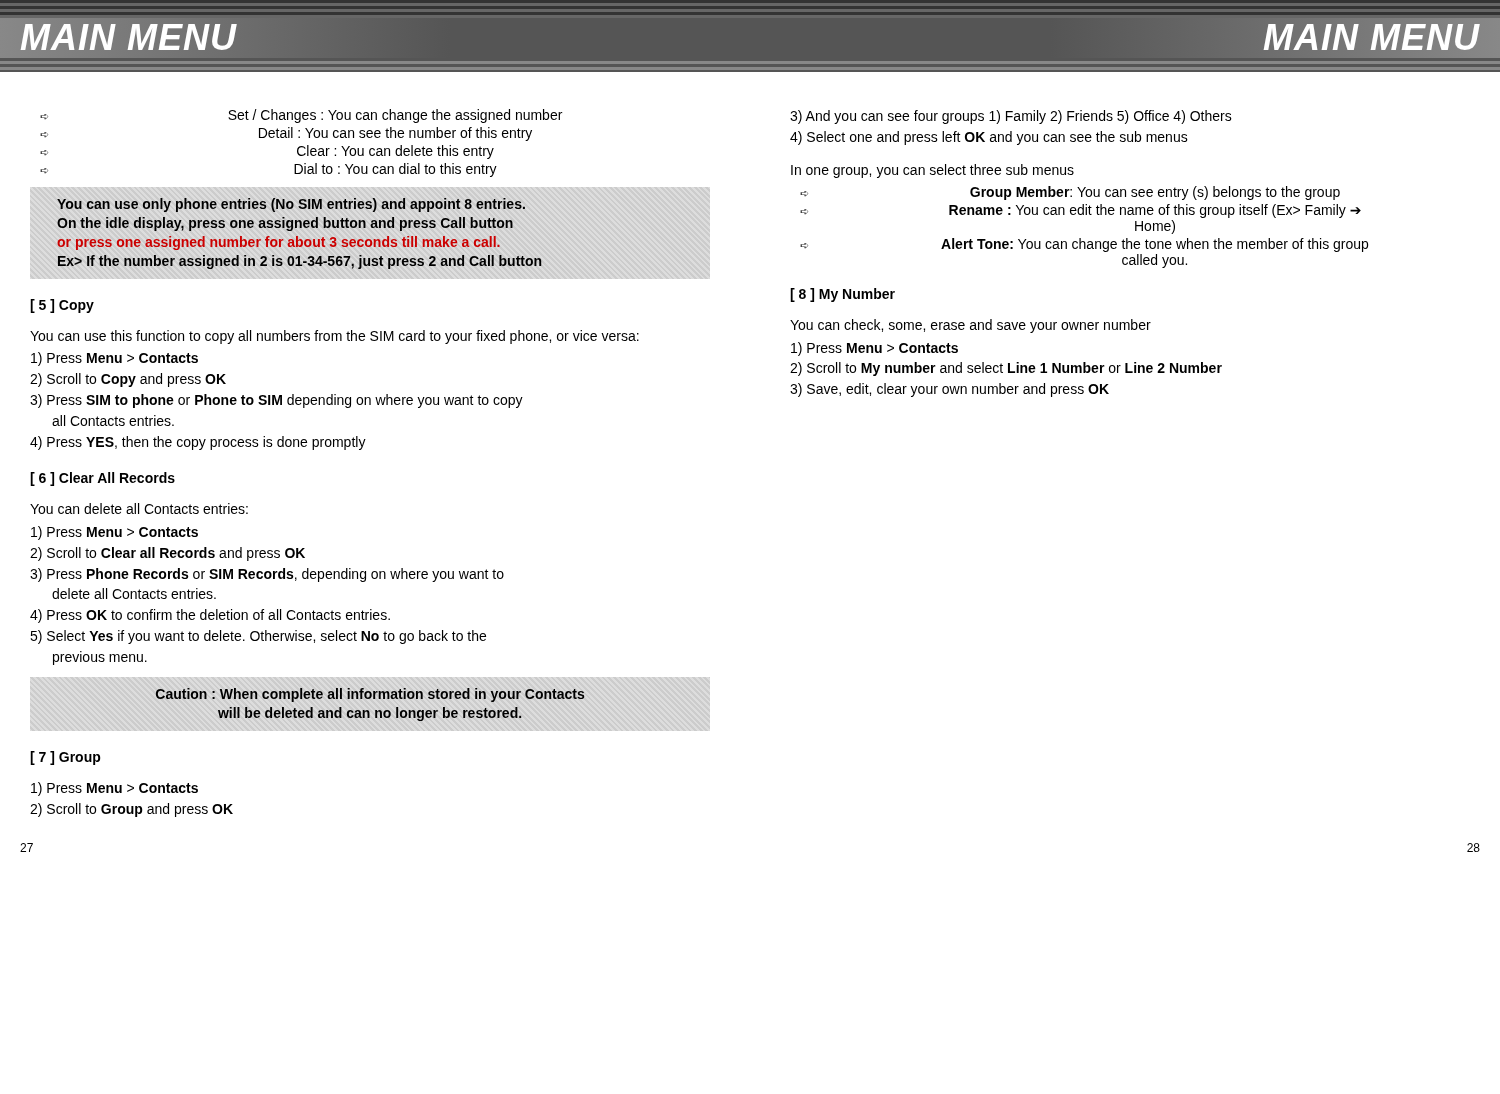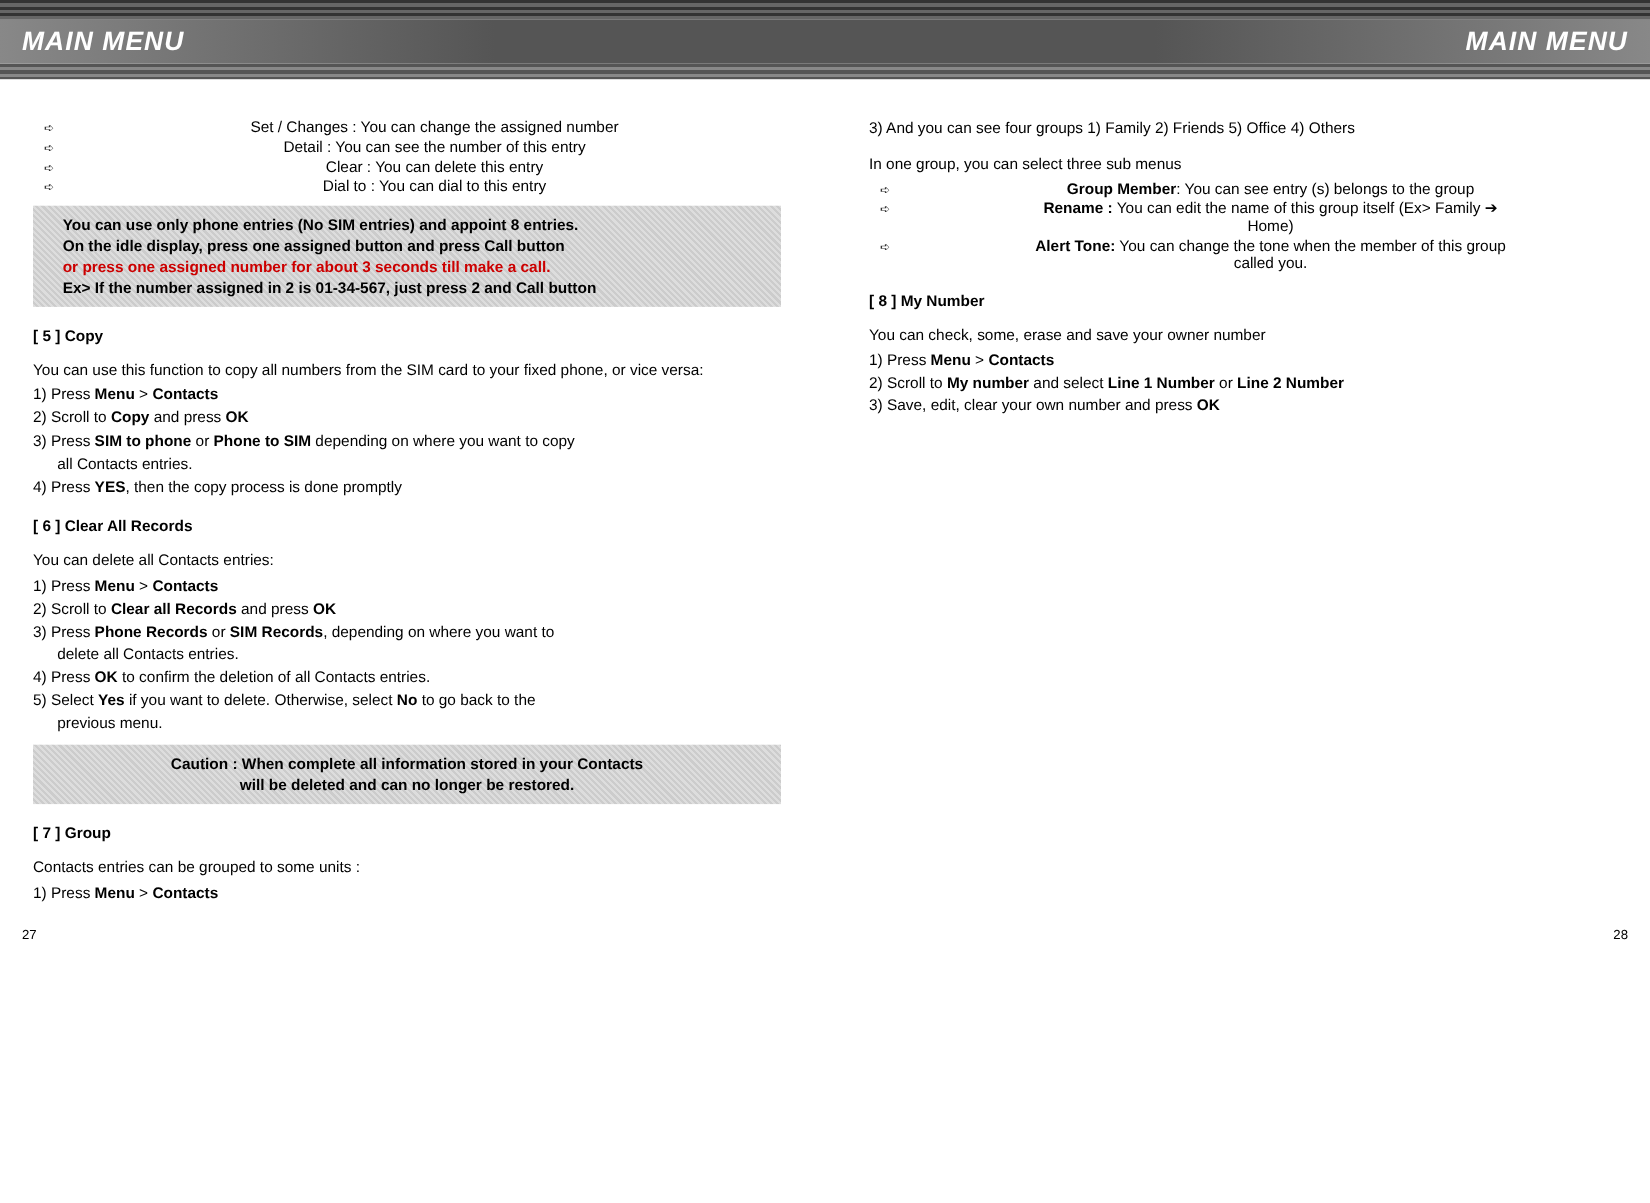--- a/index.html
+++ b/index.html
@@ -22,21 +22,21 @@
   .header-title-row {
     display: flex;
     justify-content: space-between;
     align-items: center;
     background: linear-gradient(to right, #888 0%, #555 30%, #555 70%, #888 100%);
     padding: 0 20px;
     height: 40px;
   }
   .header-title {
     color: #fff;
-    font-size: 24px;
+    font-size: 36px;
     font-weight: bold;
     font-style: italic;
     letter-spacing: 1px;
   }
   .header-bottom-stripes {
     background: repeating-linear-gradient(
       to bottom,
       #555 0, #555 3px,
       #888 3px, #888 6px
     );
@@ -192,29 +192,34 @@
       <span>5)  Select </span><span class="b">Yes</span><span> if you want to delete. Otherwise, select </span><span class="b">No</span><span> to go back to the</span>
     </p>
     <p class="step-line step-indent">previous menu.</p>
 
     <div class="caution-box">
       <span>Caution : When complete all information stored in your Contacts</span><br>
       <span>will be deleted and can no longer be restored.</span>
     </div>
 
     <div class="section-head">[ 7 ]  Group</div>
-    <p>Contacts entries can be grouped to some units :</p>
-    <p class="step-line">
-      <span>1)  Press </span><span class="b">Menu</span><span> &gt; </span><span class="b">Contacts</span>
+    <p class="step-line">
+      <span>1)  Press </span><span class="b">Menu</span><span> &gt; </span><span class="b">Contacts</span>
+    </p>
+    <p class="step-line">
+      <span>2)  Scroll to </span><span class="b">Group</span><span> and press </span><span class="b">OK</span>
     </p>
   </div>
 
   <div class="col">
 
     <p class="step-line">3)  And you can see four groups 1) Family 2) Friends 5) Office 4) Others</p>
+    <p class="step-line">
+      <span>4)  Select one and press left  </span><span class="b">OK</span><span> and you can see the sub menus</span>
+    </p>
 
     <p style="margin-top:14px;">In one group, you can select three sub menus</p>
 
     <div class="bullet-list">
       <div class="bullet-row">
         <span class="bullet-icon"><span class="bullet-arrow">➪</span></span>
         <span class="bullet-text">
           <span class="b">Group Member</span><span>: You can see entry (s) belongs to the group</span>
         </span>
       </div>

